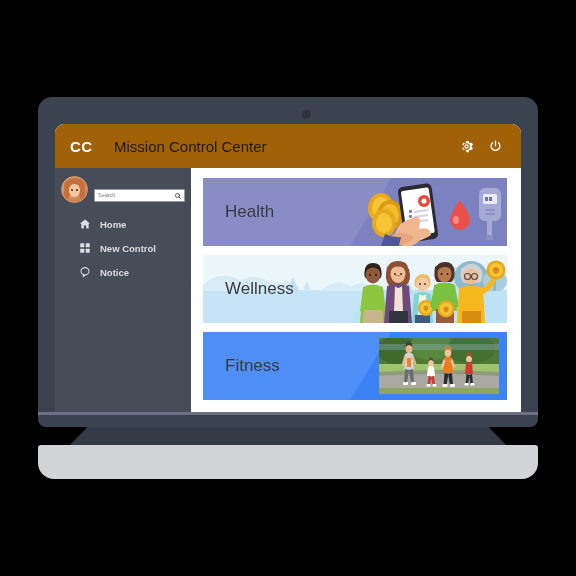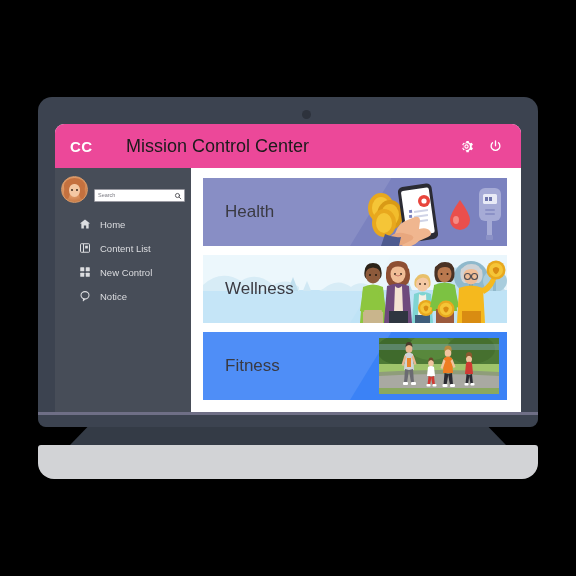--- a/index.html
+++ b/index.html
@@ -99,36 +99,36 @@
     background: #d2d3d6;
     border-radius: 3px 3px 16px 16px;
   }
 
   
   #app-header {
     position: absolute;
     left: 0; top: 0;
     width: 466px;
     height: 44px;
-    background: #ec4899;
+    background: #a16207;
     display: flex;
     align-items: center;
   }
   #app-logo {
     color: #ffffff;
     font-size: 15px;
     font-weight: bold;
     letter-spacing: 0.5px;
     margin-left: 15px;
     width: 36px;
   }
   #app-title {
     color: #1b1b1b;
-    font-size: 18px;
-    margin-left: 20px;
+    font-size: 15px;
+    margin-left: 8px;
     white-space: nowrap;
   }
   #header-actions {
     margin-left: auto;
     display: flex;
     align-items: center;
     gap: 14px;
     margin-right: 18px;
   }
   .header-icon {
@@ -224,20 +224,21 @@
     right: 3px;
     top: 2.5px;
     width: 8px; height: 8px;
     pointer-events: none;
   }
 
   #nav-list {
     margin-top: 9px;
     list-style: none;
     padding: 0;
+    font-weight: bold;
   }
   .nav-item {
     display: flex;
     align-items: center;
     height: 24px;
     padding-left: 24px;
     cursor: pointer;
   }
   .nav-icon {
     width: 12px; height: 12px;
@@ -375,30 +376,20 @@
 
         <li class="nav-item">
           <span class="nav-icon">
             <svg viewBox="0 0 24 24" width="12" height="12" fill="#dcdde0">
               <path d="M12 3L1.8 11.2h2.9V21h5V15.2h4.6V21h5V11.2h2.9z"></path>
             </svg>
           </span>
           <span class="nav-label">Home</span>
         </li>
 
-        <li class="nav-item">
-          <span class="nav-icon">
-            <svg viewBox="0 0 24 24" width="12" height="12" fill="none" stroke="#dcdde0" stroke-width="2">
-              <rect x="3" y="3.5" width="18" height="17" rx="1.6"></rect>
-              <path d="M9 4v16" stroke-width="2"></path>
-              <rect x="12.3" y="7.5" width="5.4" height="5.4" fill="#dcdde0" stroke="none"></rect>
-            </svg>
-          </span>
-          <span class="nav-label">Content List</span>
-        </li>
 
         <li class="nav-item">
           <span class="nav-icon">
             <svg viewBox="0 0 24 24" width="12" height="12" fill="#dcdde0">
               <rect x="2.5" y="2.5" width="8" height="8" rx="1.2"></rect>
               <rect x="13.5" y="2.5" width="8" height="8" rx="1.2"></rect>
               <rect x="2.5" y="13.5" width="8" height="8" rx="1.2"></rect>
               <rect x="13.5" y="13.5" width="8" height="8" rx="1.2"></rect>
             </svg>
           </span>

